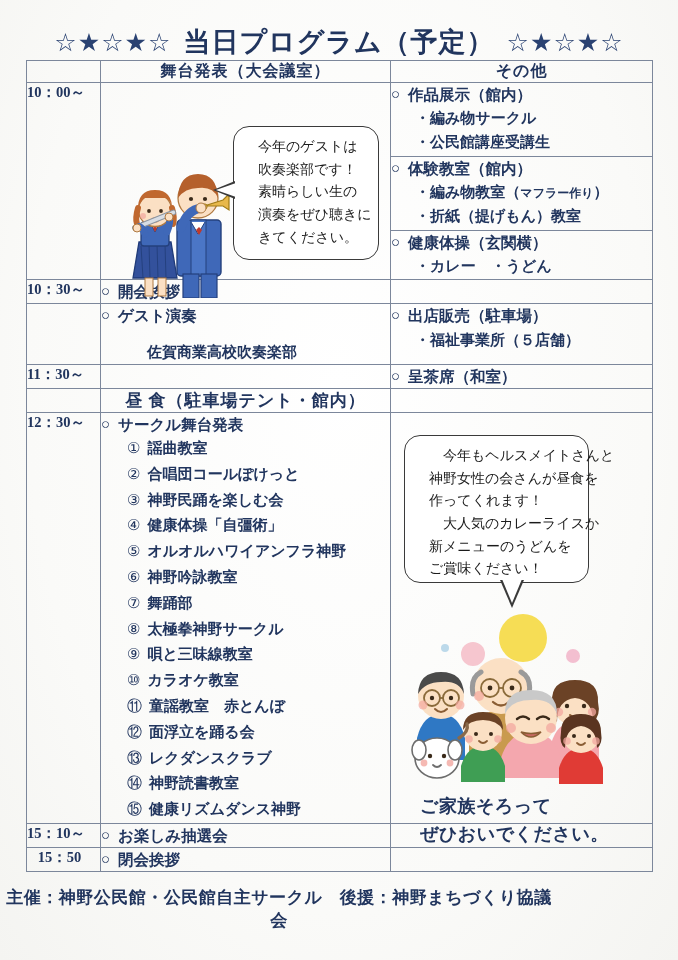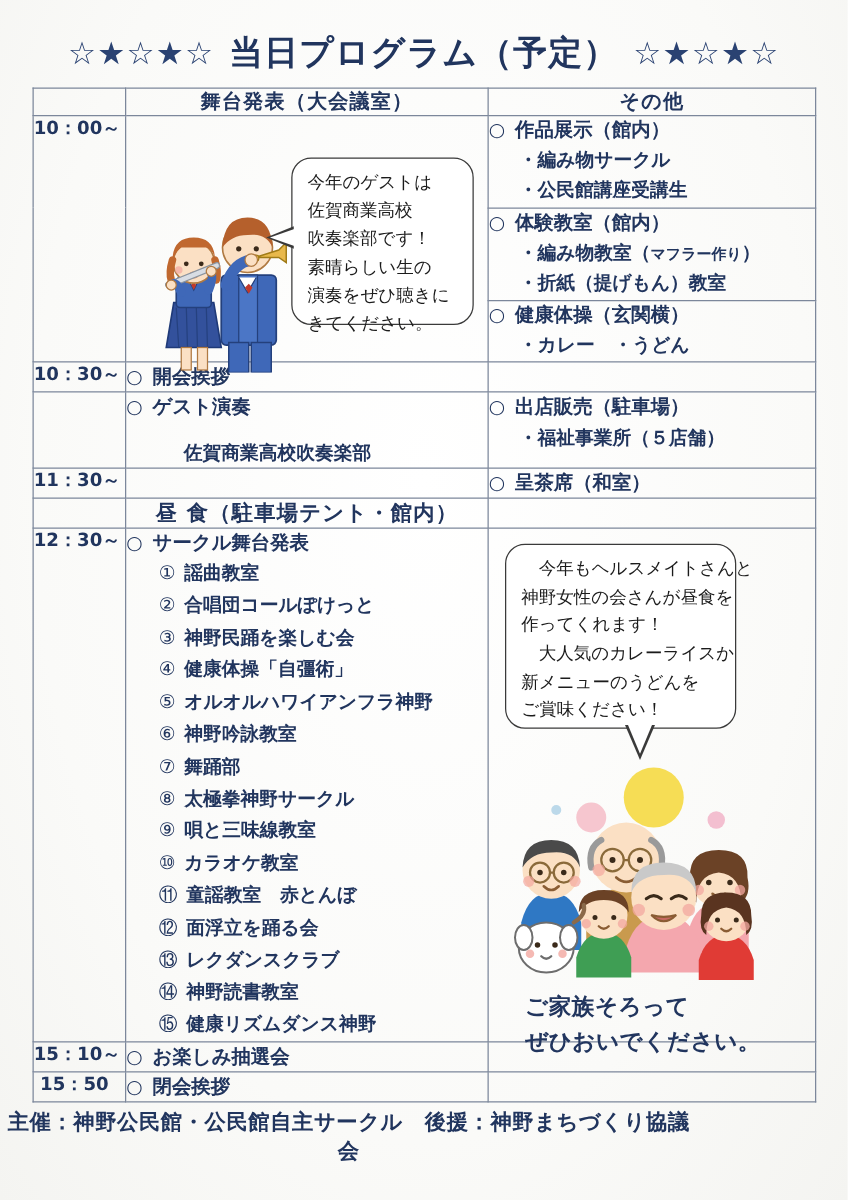--- a/index.html
+++ b/index.html
@@ -47,24 +47,25 @@
     font-weight: bold;
     letter-spacing: 1px;
     color: #21355e;
     white-space: nowrap;
   }
 
   
   .tbl {
     position: absolute;
     left: 26px;
-    top: 70px;
+    top: 60px;
     width: 626px;
     border-collapse: collapse;
     table-layout: fixed;
+    font-family: Liberation Serif, serif;
   }
   .tbl td, .tbl th {
     border: 1px solid #7c879b;
     padding: 0;
     vertical-align: top;
     background: transparent;
   }
   col.c-time { width: 74px; }
   col.c-stage { width: 290px; }
   col.c-other { width: 262px; }
@@ -144,21 +145,21 @@
   
   .bubble {
     position: absolute;
     border: 1.6px solid #3a3a3a;
     border-radius: 16px;
     background: rgba(255,255,255,0.9);
     font-size: 14px;
     line-height: 1.62;
     color: #1b1b1b;
     font-weight: normal;
-    padding: 8px 10px 8px 12px;
+    padding: 8px 10px 8px 24px;
     box-sizing: border-box;
   }
   .bubble .ln { white-space: nowrap; }
   .bubble-tail {
     position: absolute;
     width: 0; height: 0;
   }
 
   #bubble1 { left: 233px; top: 126px; width: 146px; height: 134px; }
   #bubble1 .bubble-tail {
@@ -456,21 +457,20 @@
         <path d="M42 74 Q46 64 44 60" stroke="#3f68b8" stroke-width="7" fill="none" stroke-linecap="round"></path>
         <circle cx="44" cy="59" r="4" fill="#fbe0c4" stroke="#b07a42" stroke-width="1"></circle>
       </g>
     </svg>
   </div>
 
   <div class="bubble" id="bubble1">
     <div class="bubble-tail"></div>
     <div class="bubble-tail-in"></div>
     <div class="ln">今年のゲストは</div>
-    <div class="ln">佐賀商業高校</div>
     <div class="ln">吹奏楽部です！</div>
     <div class="ln">素晴らしい生の</div>
     <div class="ln">演奏をぜひ聴きに</div>
     <div class="ln">きてください。</div>
   </div>
 
   <div class="bubble" id="bubble2">
     <div class="bubble-tail"></div>
     <div class="bubble-tail-in"></div>
     <div class="ln">　今年もヘルスメイトさんと</div>

